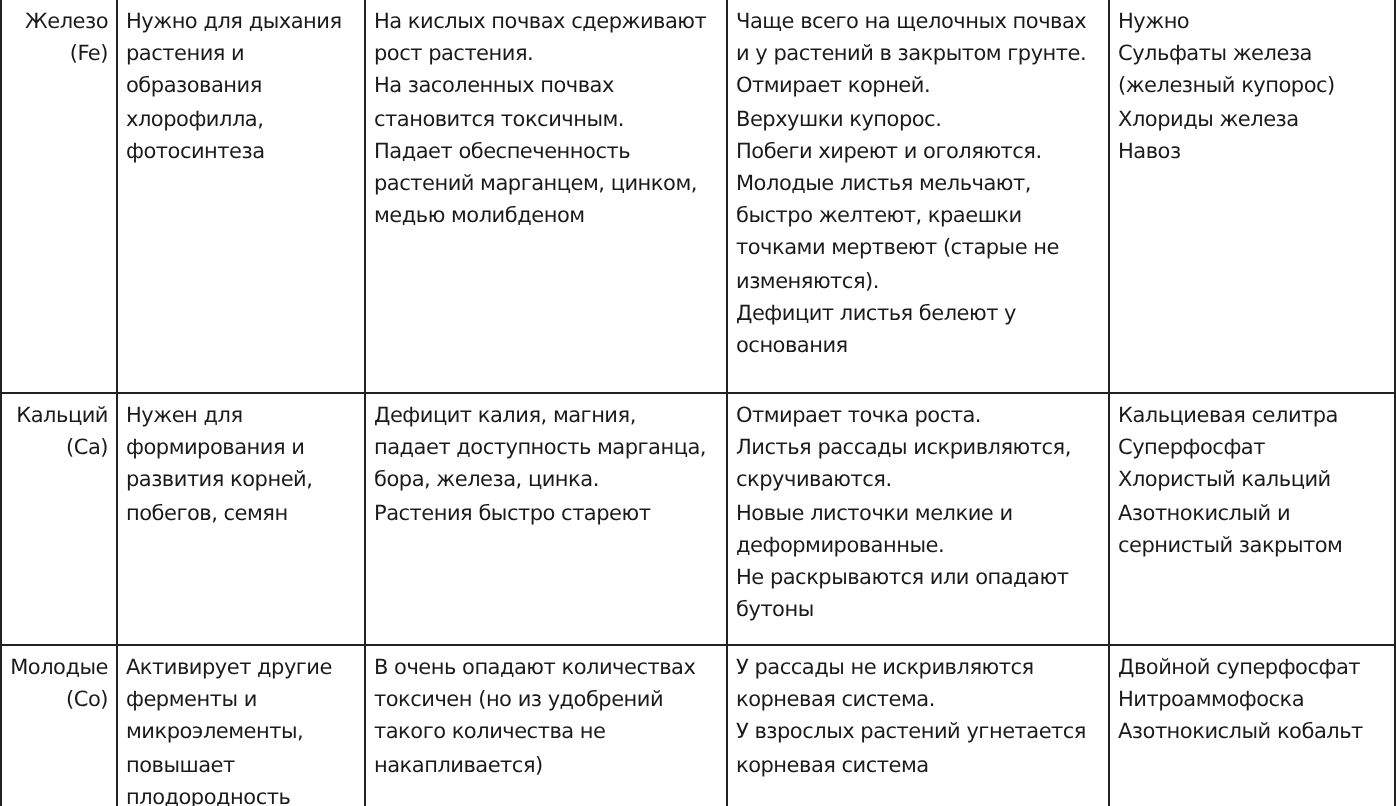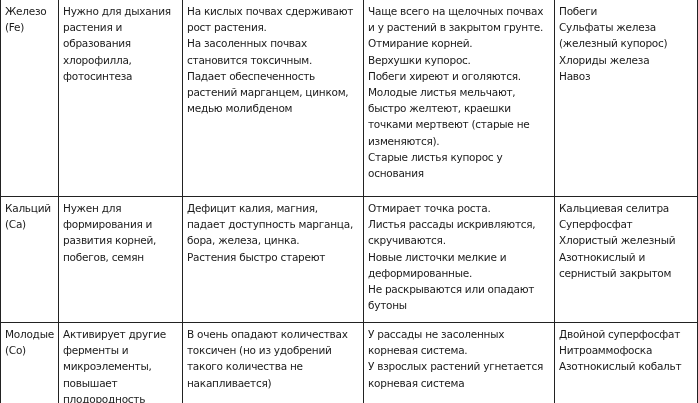--- a/index.html
+++ b/index.html
@@ -1,21 +1,21 @@
 <!DOCTYPE html>
 <html><head>
 <meta charset="utf-8">
 <style>
   html, body { margin:0; padding:0; background:#fff; }
   body { width:698px; height:403px; overflow:hidden; font-family:"DejaVu Sans", sans-serif; color:#1a1a1a; }
   table.micro { border-collapse:collapse; table-layout:fixed; width:697px; margin-left:0; }
   table.micro td { border:1.3px solid #222; vertical-align:top; padding:3px 4px 2px 4px; font-size:10.5px; line-height:16.2px; letter-spacing:-0.25px; }
   table.micro tr:first-child td { border-top:none; }
   col.c0 { width:58px; } col.c1 { width:124px; } col.c2 { width:181px; } col.c3 { width:191px; } col.c4 { width:143px; }
-  td.elem { text-align:left; padding-left:2px; padding-right:2px; }
+  td.elem { text-align:right; padding-left:2px; padding-right:2px; }
   .line { display:block; }
   tr.r0 td { height:191px; }
   tr.r1 td { height:120px; }
   tr.r2 td { height:75px; }
 </style>
 </head>
 <body>
 
 <table class="micro">
   <colgroup>
@@ -34,28 +34,28 @@
       <td>
         <span class="line">Нужно для дыхания растения и образования хлорофилла, фотосинтеза</span>
       </td>
       <td>
         <span class="line">На кислых почвах сдерживают рост растения.</span>
         <span class="line">На засоленных почвах становится токсичным.</span>
         <span class="line">Падает обеспеченность растений марганцем, цинком, медью молибденом</span>
       </td>
       <td>
         <span class="line">Чаще всего на щелочных почвах и у растений в закрытом грунте.</span>
-        <span class="line">Отмирание корней.</span>
+        <span class="line">Отмирает корней.</span>
         <span class="line">Верхушки купорос.</span>
         <span class="line">Побеги хиреют и оголяются.</span>
         <span class="line">Молодые листья мельчают, быстро желтеют, краешки точками мертвеют (старые не изменяются).</span>
-        <span class="line">Старые листья купорос у основания</span>
+        <span class="line">Дефицит листья белеют у основания</span>
       </td>
       <td>
-        <span class="line">Побеги</span>
+        <span class="line">Нужно</span>
         <span class="line">Сульфаты железа</span>
         <span class="line">(железный купорос)</span>
         <span class="line">Хлориды железа</span>
         <span class="line">Навоз</span>
       </td>
     </tr>
     <tr class="r1">
       <td class="elem">
         <span class="line">Кальций</span>
         <span class="line">(Ca)</span>
@@ -69,37 +69,37 @@
       </td>
       <td>
         <span class="line">Отмирает точка роста.</span>
         <span class="line">Листья рассады искривляются, скручиваются.</span>
         <span class="line">Новые листочки мелкие и деформированные.</span>
         <span class="line">Не раскрываются или опадают бутоны</span>
       </td>
       <td>
         <span class="line">Кальциевая селитра</span>
         <span class="line">Суперфосфат</span>
-        <span class="line">Хлористый железный</span>
+        <span class="line">Хлористый кальций</span>
         <span class="line">Азотнокислый и сернистый закрытом</span>
       </td>
     </tr>
     <tr class="r2">
       <td class="elem">
         <span class="line">Молодые</span>
         <span class="line">(Co)</span>
       </td>
       <td>
         <span class="line">Активирует другие ферменты и микроэлементы, повышает плодородность</span>
       </td>
       <td>
         <span class="line">В очень опадают количествах токсичен (но из удобрений такого количества не накапливается)</span>
       </td>
       <td>
-        <span class="line">У рассады не засоленных корневая система.</span>
+        <span class="line">У рассады не искривляются корневая система.</span>
         <span class="line">У взрослых растений угнетается корневая система</span>
       </td>
       <td>
         <span class="line">Двойной суперфосфат</span>
         <span class="line">Нитроаммофоска</span>
         <span class="line">Азотнокислый кобальт</span>
       </td>
     </tr>
   </tbody>
 </table>

